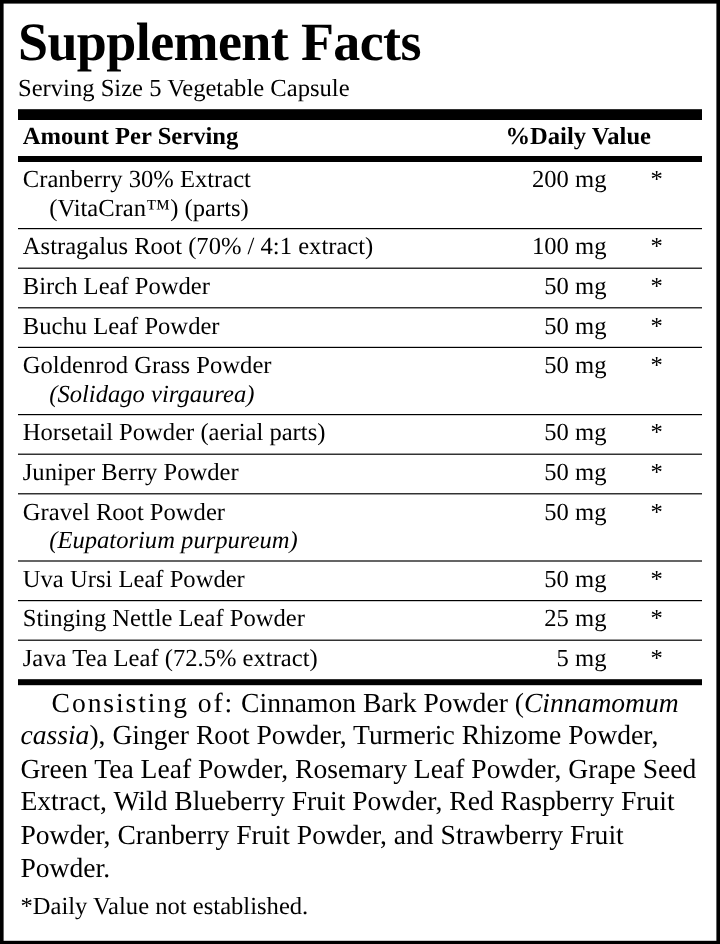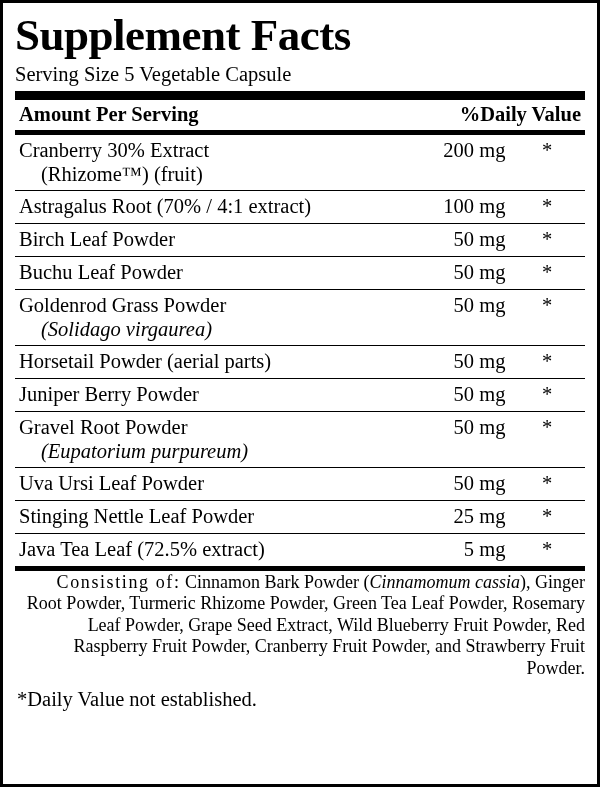--- a/index.html
+++ b/index.html
@@ -60,42 +60,41 @@
   .col-name { width: 360px; }
   .col-amt  { width: 124px; text-align: right; padding-right: 4px !important; }
   .col-dv   { width: 74px; text-align: center; }
   .hdr td {
     font-weight: bold;
     font-size: 21px;
     padding-top: 3px !important;
     padding-bottom: 3px !important;
   }
   .hdr .col-dv-head {
-    text-align: right;
+    text-align: center;
     padding-right: 4px !important;
     font-weight: bold;
   }
   .row td {
     padding-top: 4px !important;
     padding-bottom: 4px !important;
   }
   .nutri-name { padding-left: 4px !important; }
   .sub {
     display: block;
     padding-left: 22px;
   }
   .ital { font-style: italic; }
   .sep { height: 0; }
   .sep div { border-top: 1.5px solid #000000; }
   .blend-name { padding-left: 4px !important; }
   .blend-body {
-    font-size: 18px;
+    font-size: 23px;
     line-height: 1.20;
     padding: 1px 0 0 2px;
-    text-align: right;
   }
   .blend-lead {
     padding-left: 26px;
     letter-spacing: 1.6px;
   }
   .footnote {
     font-size: 20.5px;
     padding: 7px 0 0 2px;
     line-height: 1.2;
   }
@@ -129,21 +128,21 @@
   <div class="rule-med"></div>
 
   <table class="facts">
     <colgroup>
       <col class="col-name">
         <col class="col-amt">
         <col class="col-dv">
     </colgroup>
     <tbody id="rows-body">
         <tr class="row">
-          <td class="nutri-name">Cranberry 30% Extract<span class="sub">(Rhizome™) (fruit)</span></td>
+          <td class="nutri-name">Cranberry 30% Extract<span class="sub">(VitaCran™) (parts)</span></td>
           <td class="col-amt amt-nowrap">200 mg</td>
           <td class="col-dv">*</td>
         </tr>
         <tr class="sep">
           <td colspan="3" style="padding: 0px;">
             <div></div>
           </td>
         </tr>
         <tr class="row">
           <td class="nutri-name">Astragalus Root (70% / 4:1 extract)</td>

